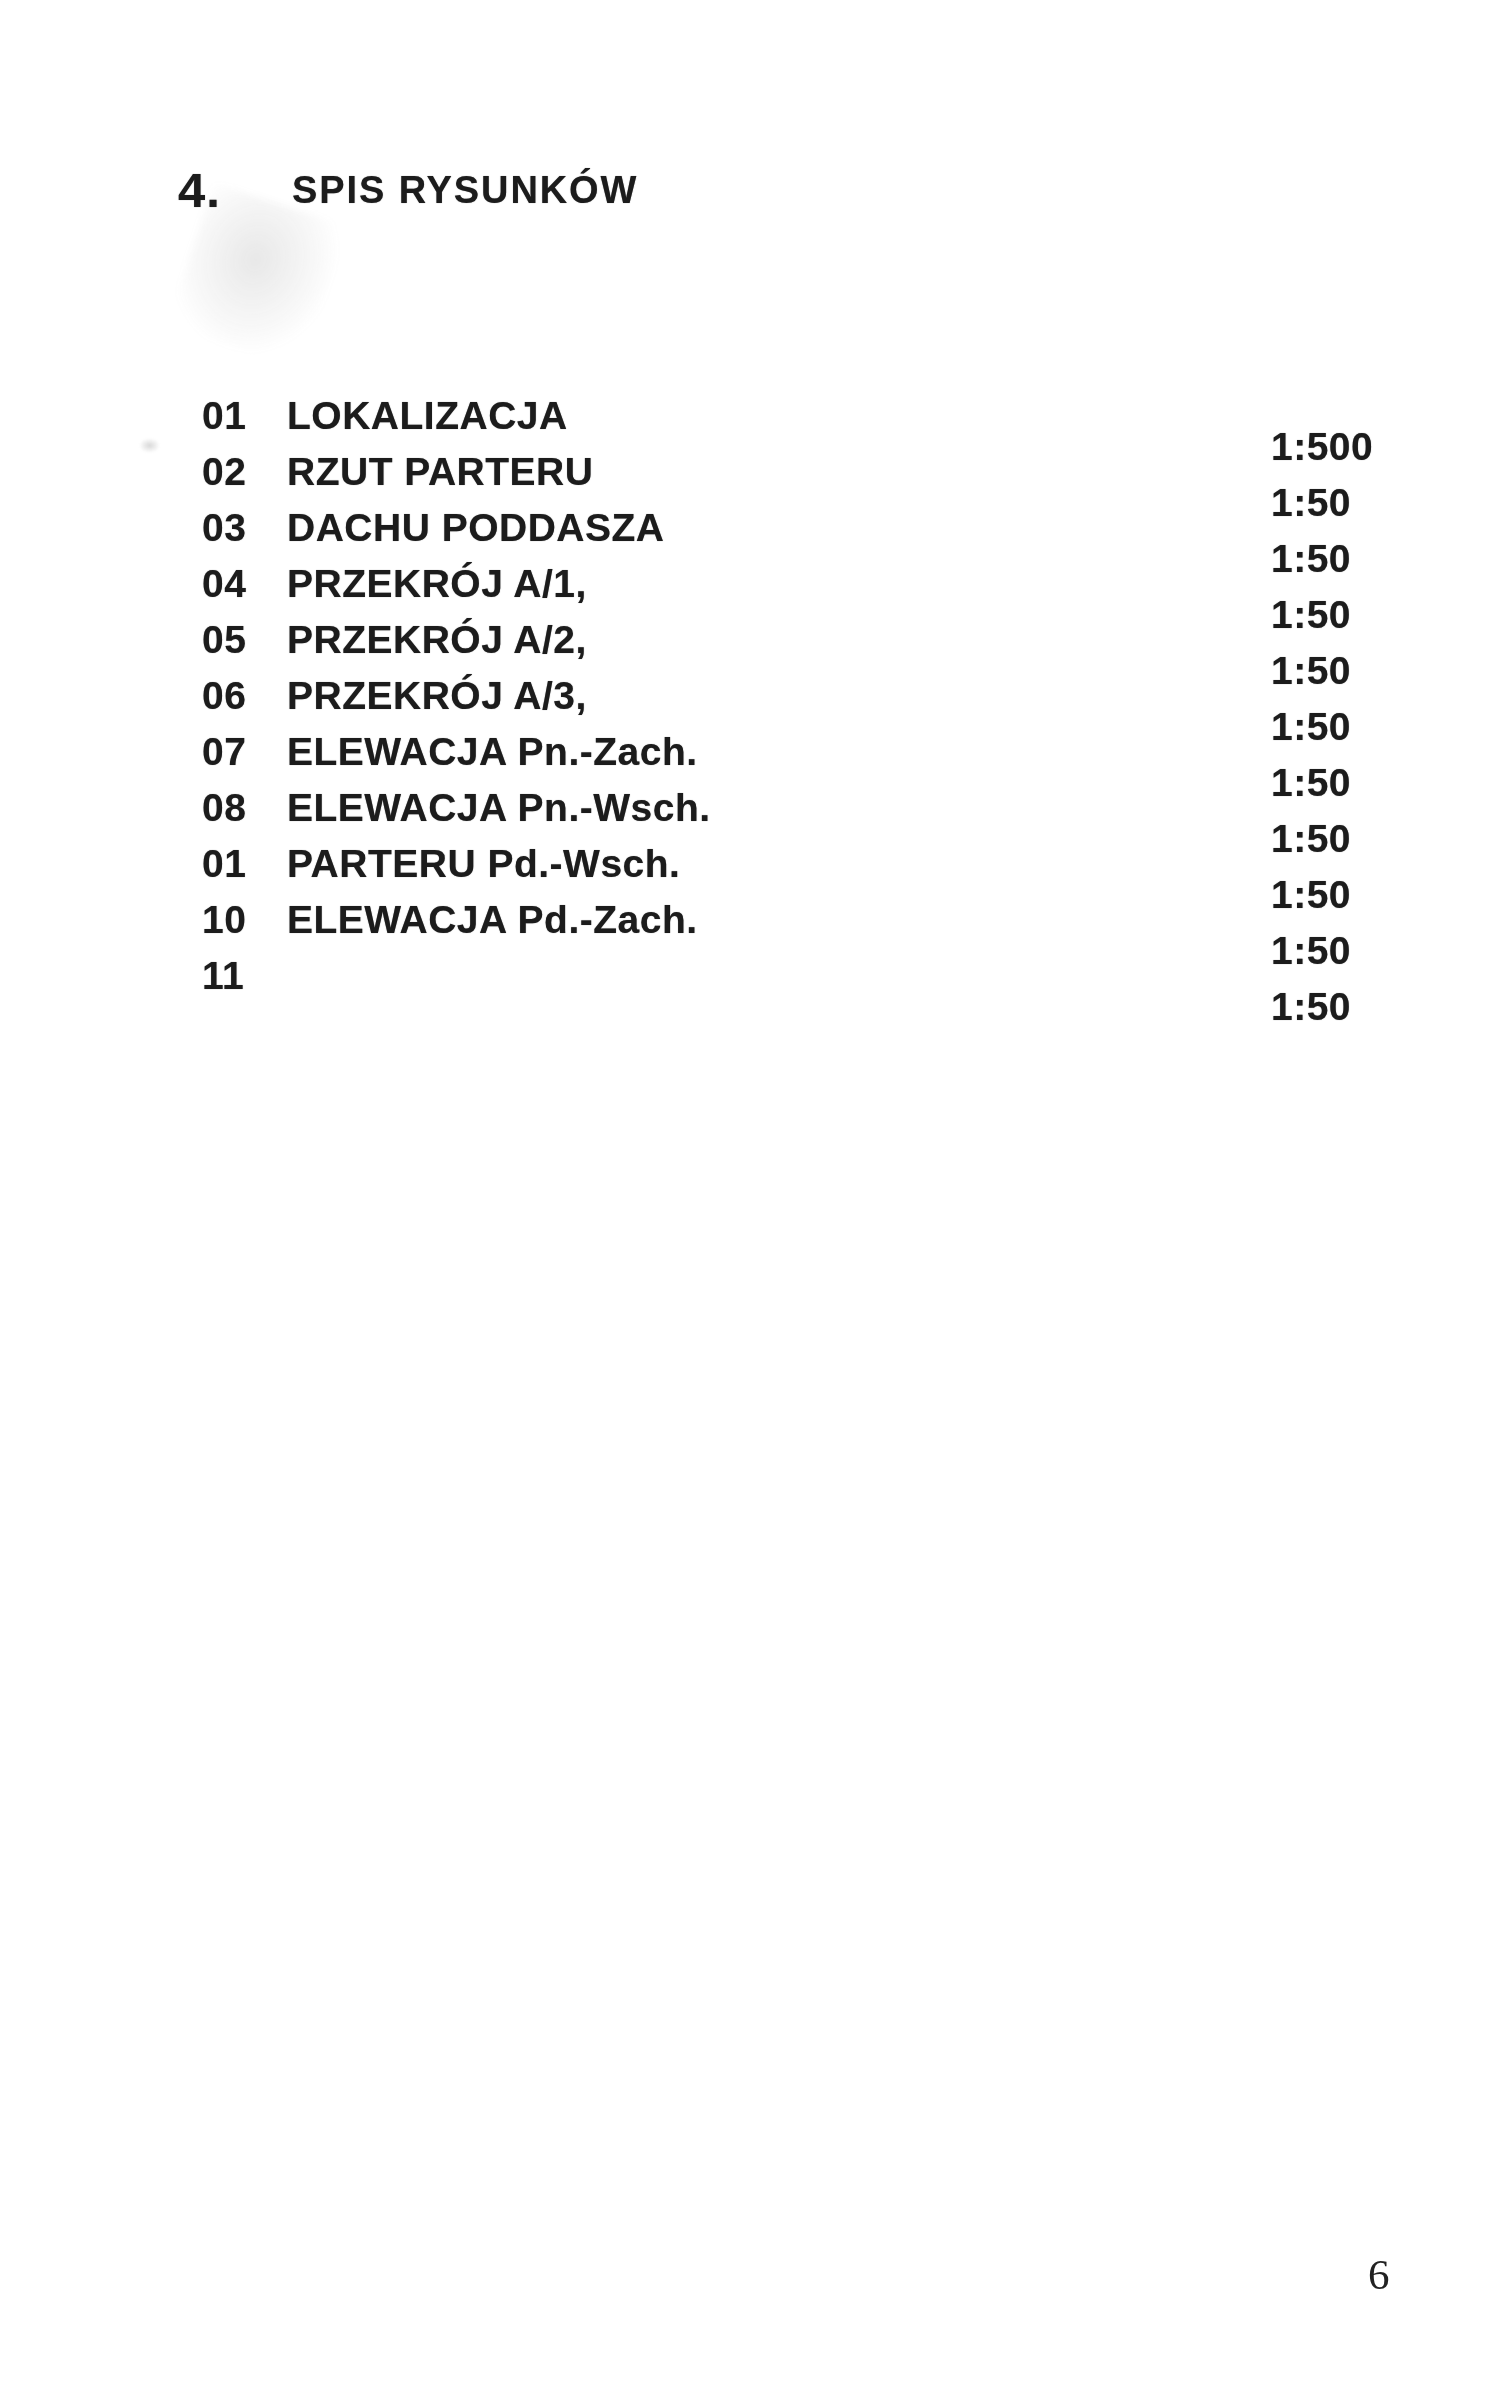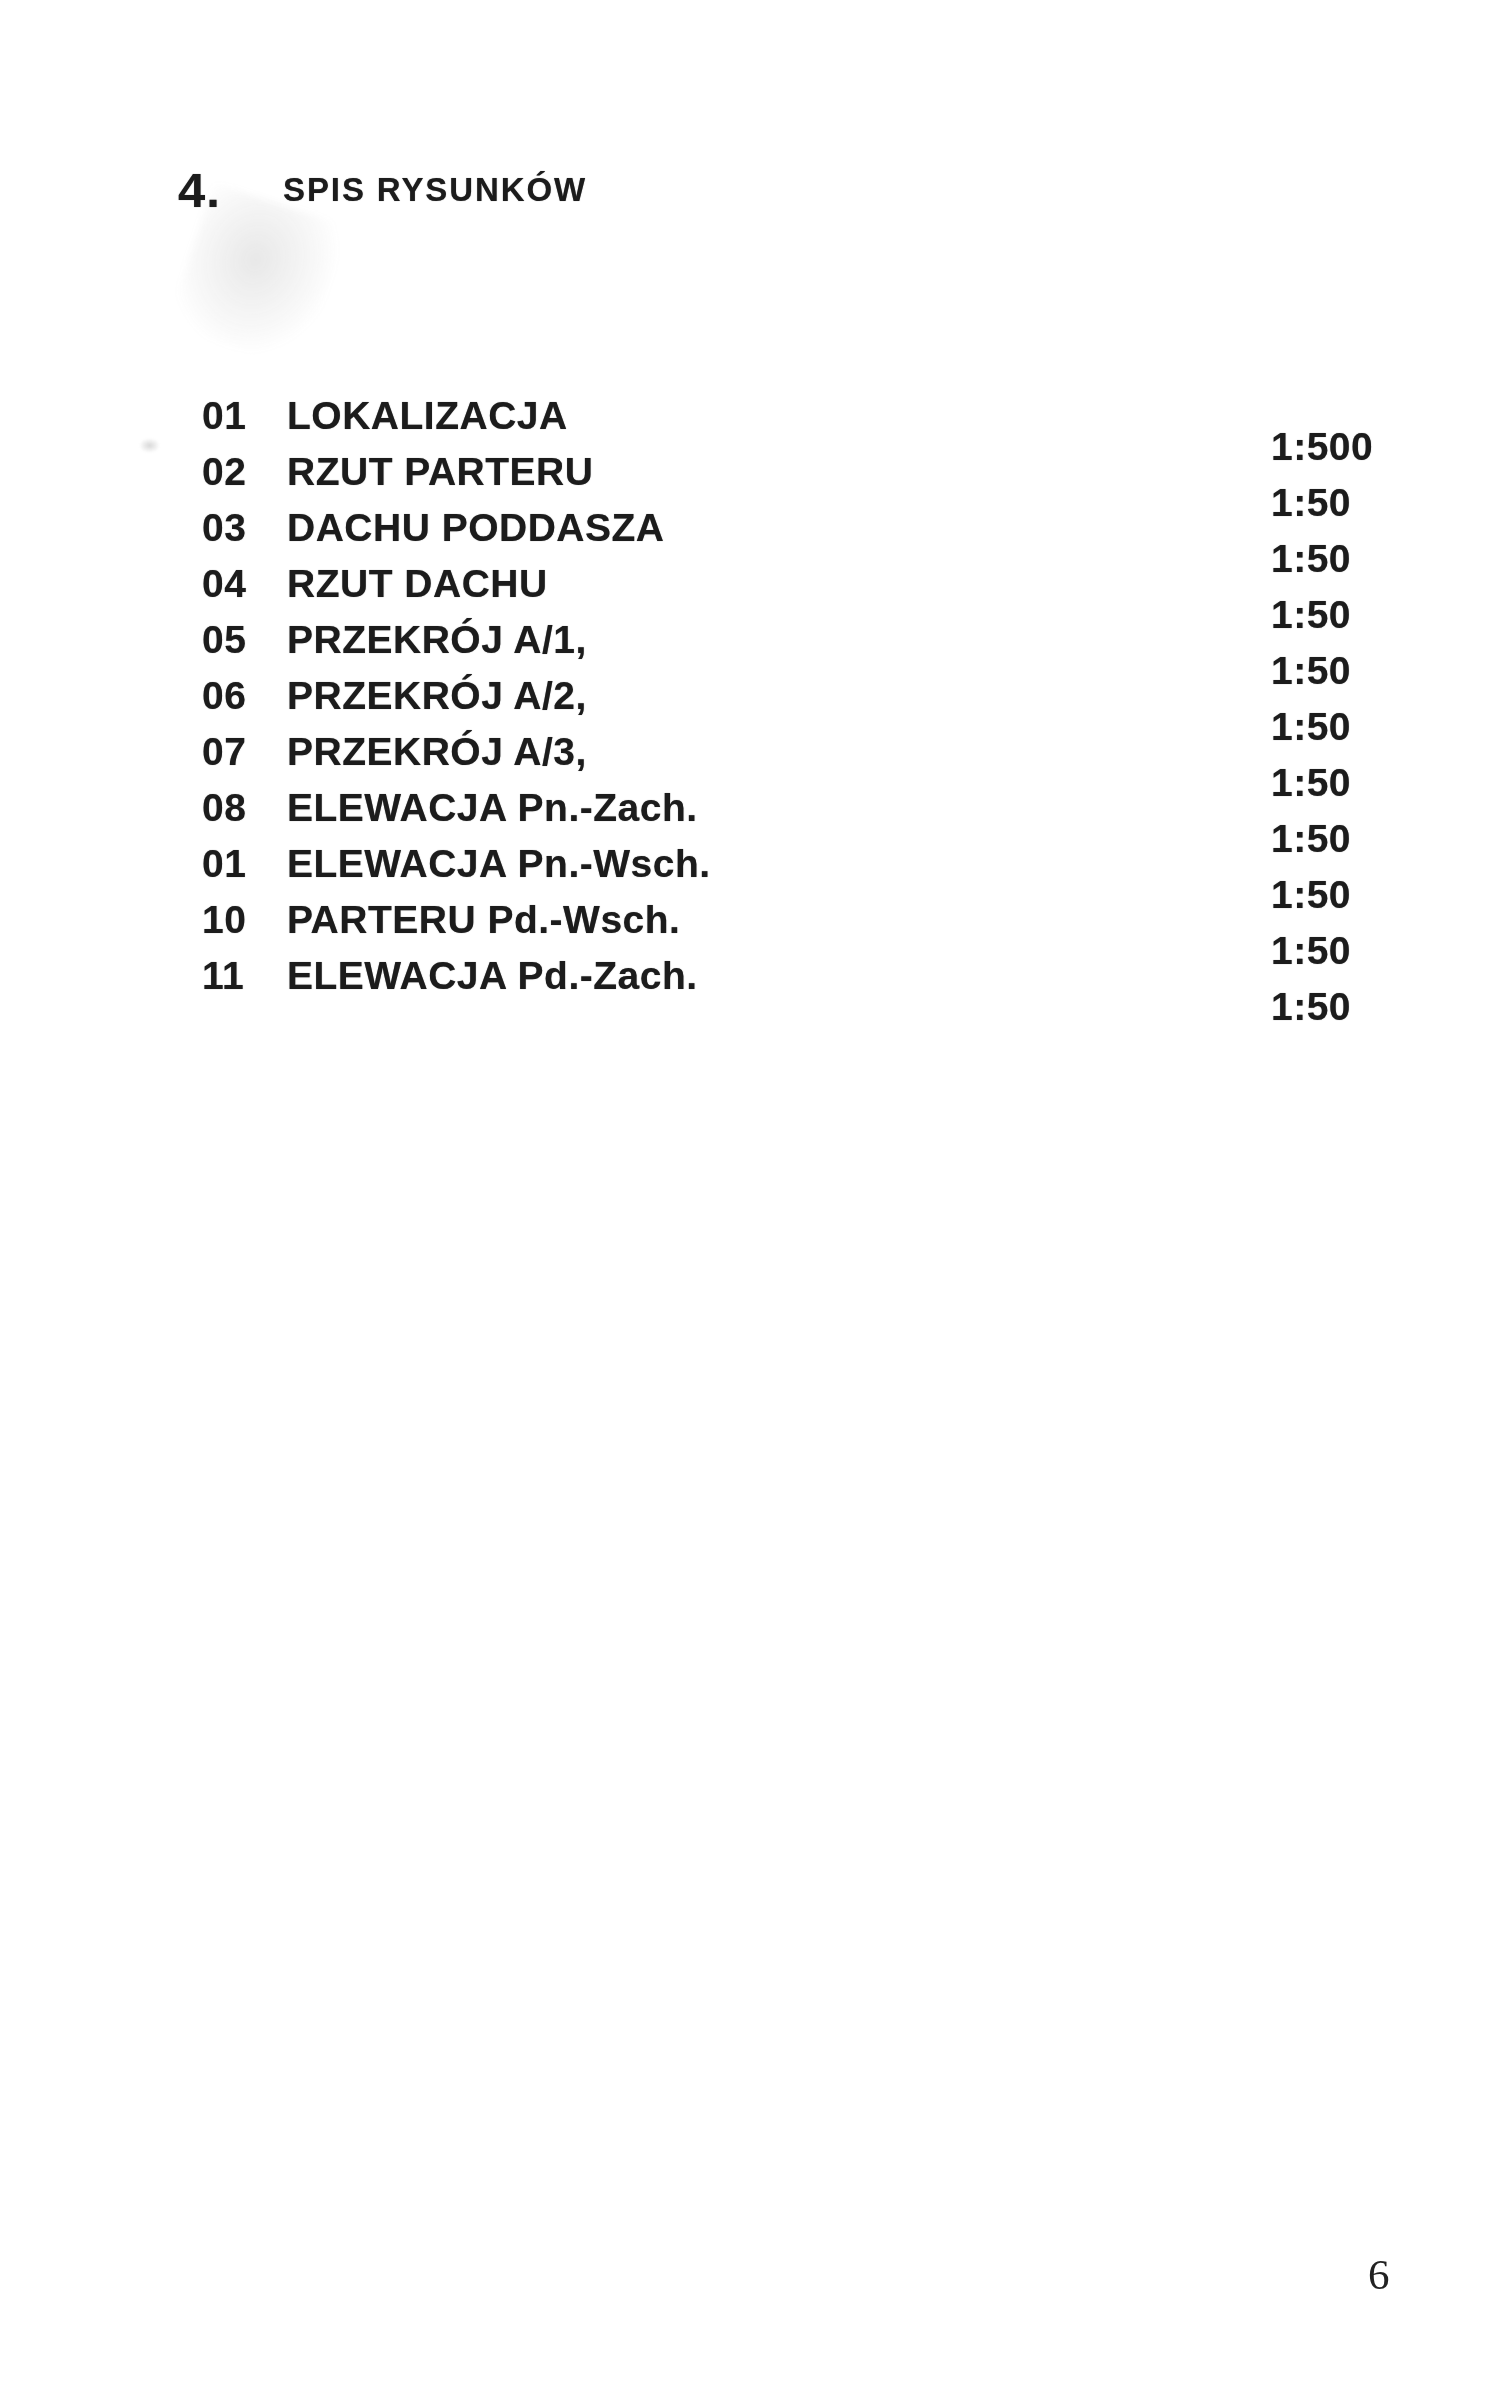--- a/index.html
+++ b/index.html
@@ -28,23 +28,23 @@
     position: absolute;
     left: 178px;
     top: 161px;
     font-size: 49px;
     font-weight: 700;
     line-height: 58px;
     letter-spacing: 0.9px;
   }
   #heading-title {
     position: absolute;
-    left: 283px;
+    left: 292px;
     top: 161px;
-    font-size: 33px;
+    font-size: 38px;
     font-weight: 700;
     line-height: 58px;
     letter-spacing: 1.9px;
   }
 
   
   .col {
     position: absolute;
     font-size: 39px;
     font-weight: 700;
@@ -112,21 +112,20 @@
     <div>08</div>
     <div>01</div>
     <div>10</div>
     <div>11</div>
   </div>
 
   <div id="titles-col" class="col scan-text">
     <div>LOKALIZACJA</div>
     <div>RZUT PARTERU</div>
     <div>DACHU PODDASZA</div>
-    <div>RZUT DACHU</div>
     <div>PRZEKRÓJ A/1,</div>
     <div>PRZEKRÓJ A/2,</div>
     <div>PRZEKRÓJ A/3,</div>
     <div>ELEWACJA Pn.-Zach.</div>
     <div>ELEWACJA Pn.-Wsch.</div>
     <div>PARTERU Pd.-Wsch.</div>
     <div>ELEWACJA Pd.-Zach.</div>
   </div>
 
   <div id="scales-col" class="col scan-text">

